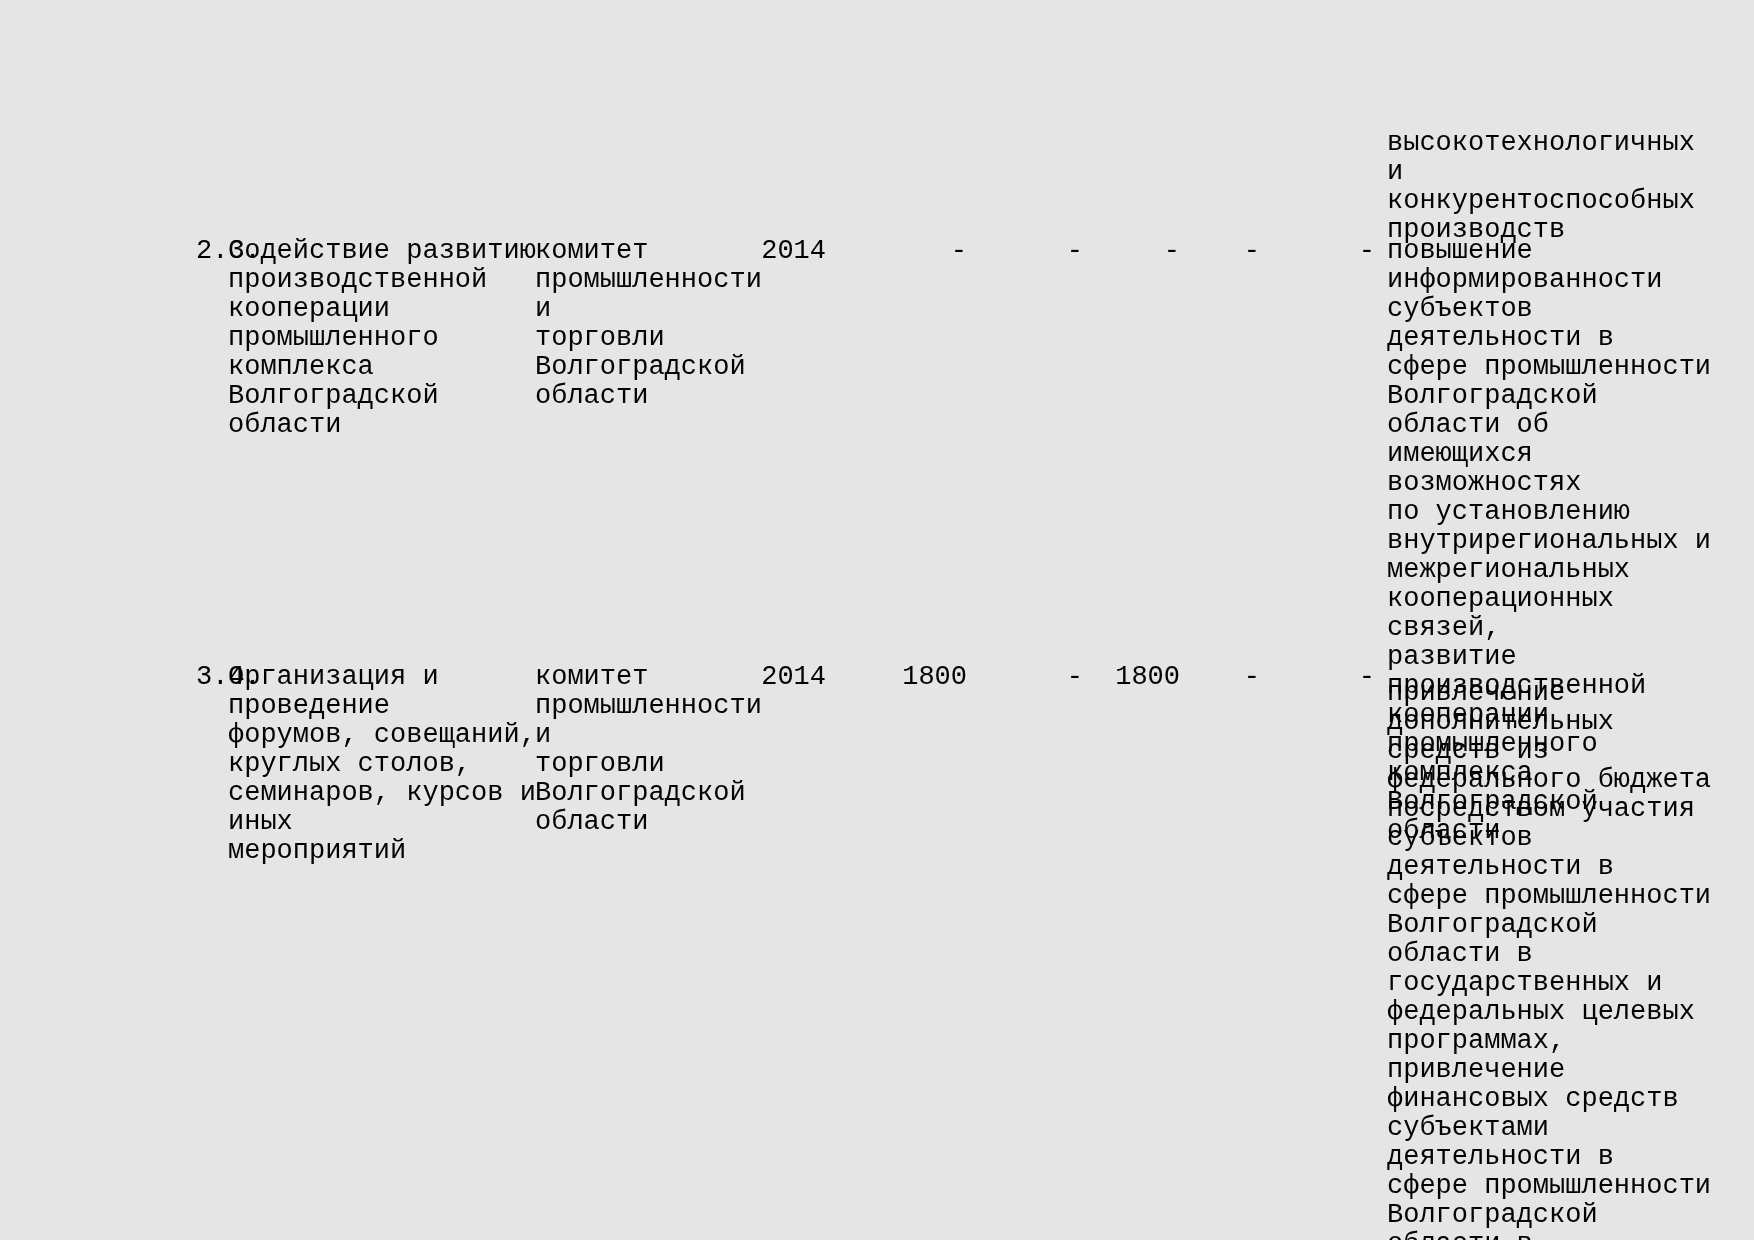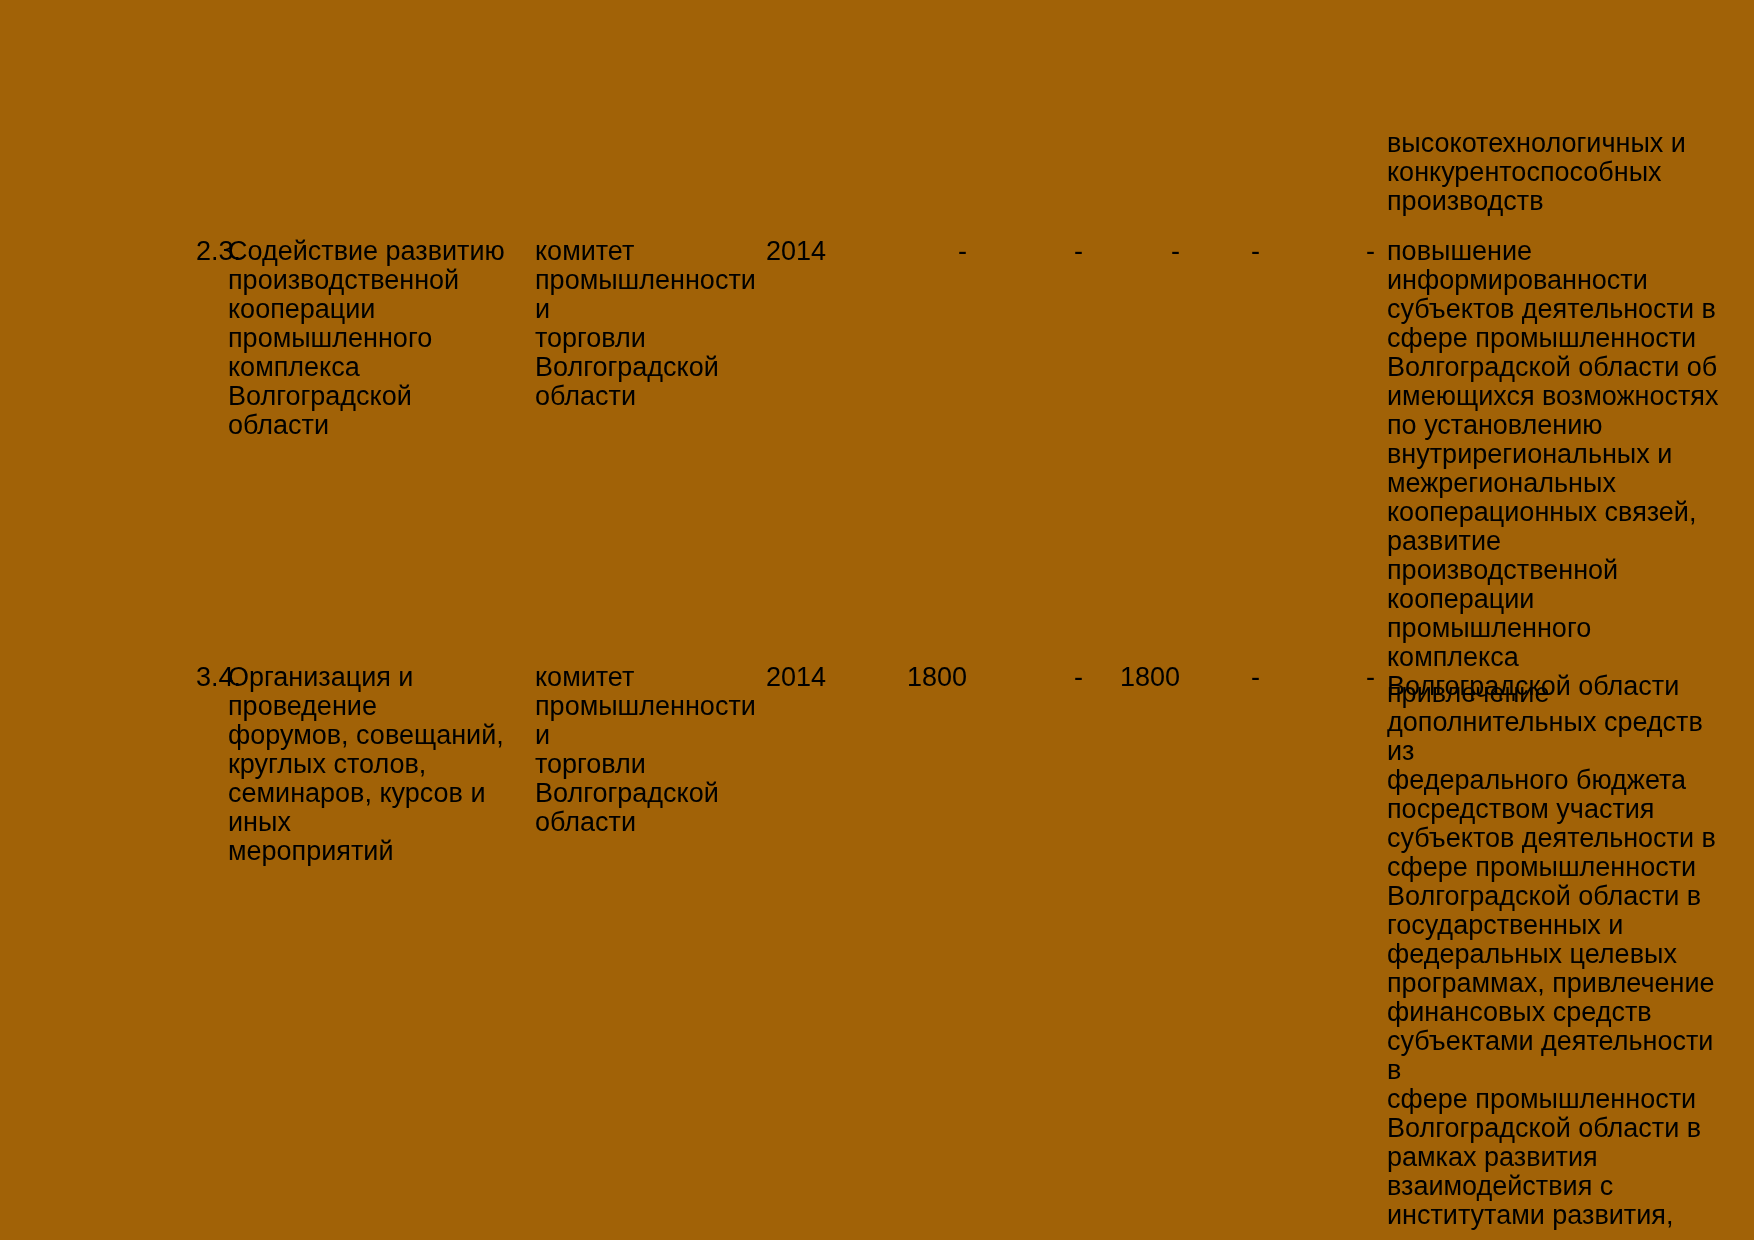--- a/index.html
+++ b/index.html
@@ -4,23 +4,23 @@
 <style>
   html, body {
     margin: 0;
     padding: 0;
     background: #ffffff;
   }
   .page {
     position: relative;
     width: 1754px;
     height: 1240px;
-    background: #a16207;
+    background: #e5e5e5;
     overflow: hidden;
-    font-family: Liberation Sans, sans-serif;
+    font-family: Liberation Mono, monospace;
     color: #000000;
   }
   .cell {
     position: absolute;
     font-size: 27px;
     line-height: 29px;
     white-space: pre-line;
     color: #000000;
   }
   .center {

